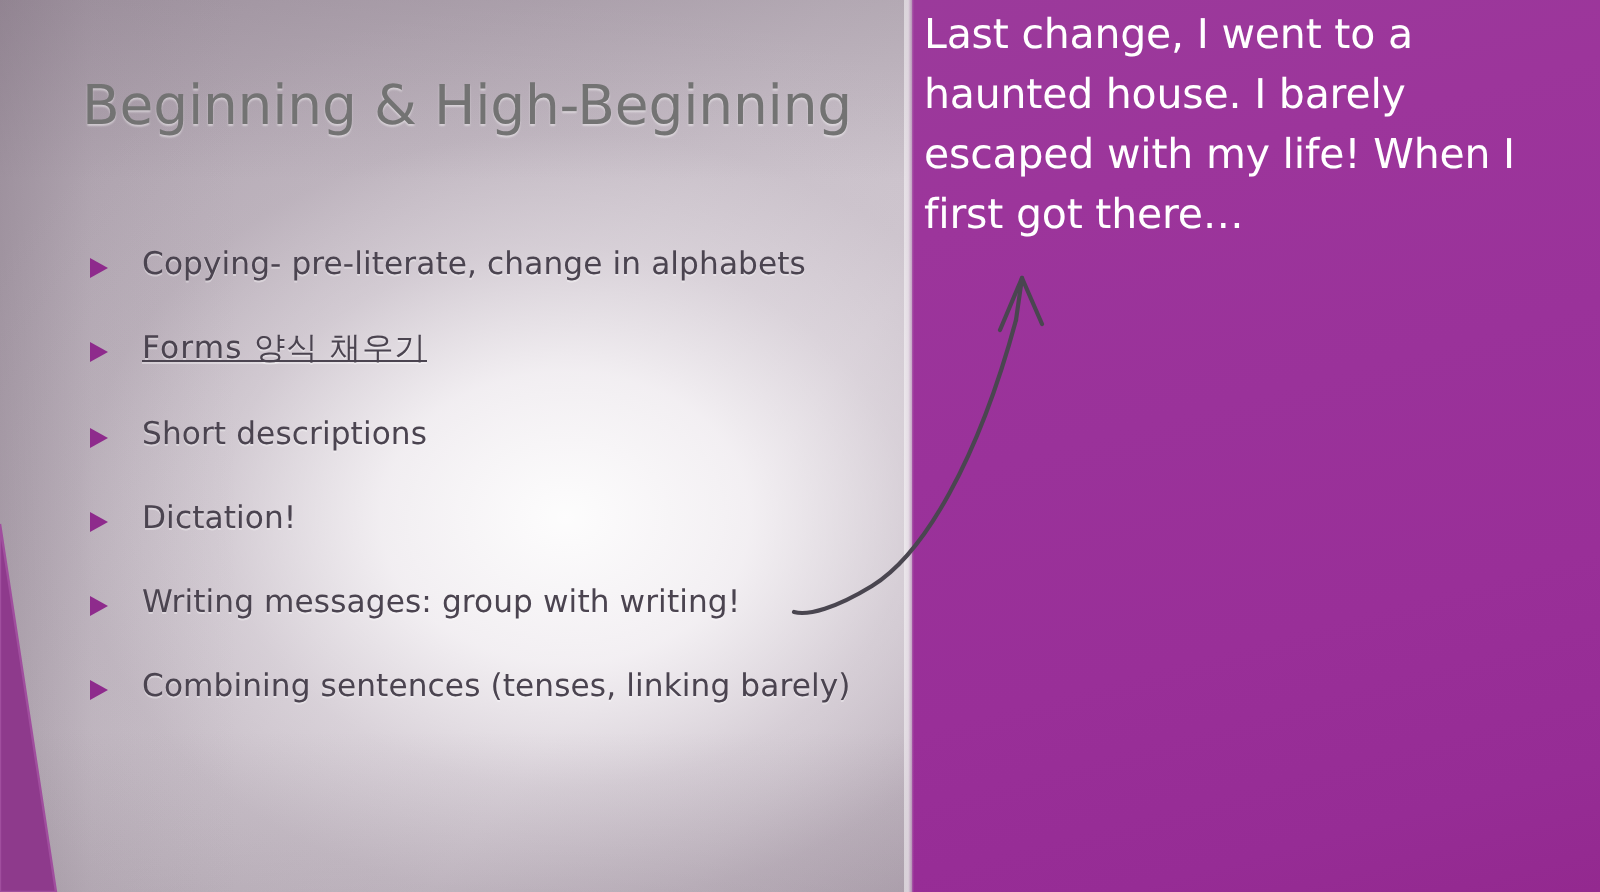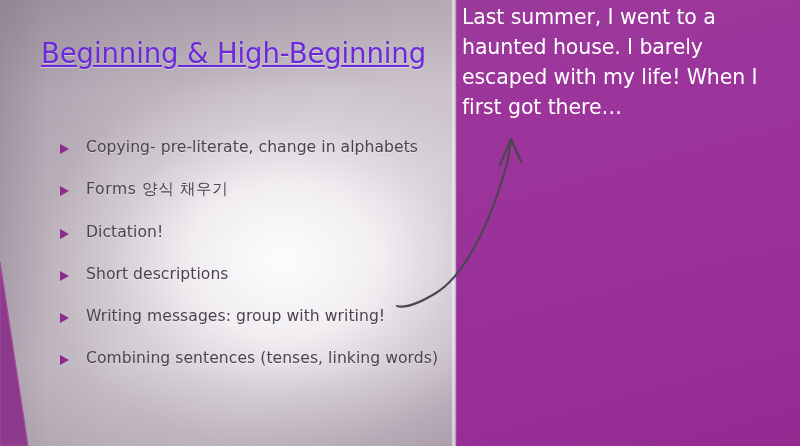--- a/index.html
+++ b/index.html
@@ -90,35 +90,34 @@
 
   
   .slide-title {
     position: absolute;
     left: 41px;
     top: 38px;
     width: 400px;
     font-size: 27.5px;
     font-weight: 400;
     letter-spacing: -0.1px;
-    color: #6d28d9;
+    color: #737373;
     line-height: 1.15;
     text-shadow: 0 1px 1px rgba(255,255,255,0.45);
     white-space: nowrap;
-    text-decoration: underline;
   }
 
   
   .bullet-list {
     position: absolute;
     left: 45px;
     top: 123px;
     width: 405px;
     list-style: none;
-    margin: 15px;
+    margin: 0;
     padding: 0;
   }
   .bullet-item {
     position: relative;
     display: flex;
     align-items: baseline;
     height: 42.3px;
     padding-left: 26px;
   }
   .bullet-marker {
@@ -135,20 +134,21 @@
     font-size: 15.6px;
     color: #4b4450;
     line-height: 1.2;
     letter-spacing: 0.05px;
     white-space: nowrap;
     text-shadow: 0 1px 0 rgba(255,255,255,0.35);
   }
   .ko {
     font-family: "DejaVu Sans", "Liberation Sans", sans-serif;
     letter-spacing: 0.6px;
+    text-decoration: underline;
   }
 
   
   .story-text {
     position: absolute;
     left: 462px;
     top: 2px;
     width: 320px;
     font-size: 20.5px;
     line-height: 1.47;
@@ -189,37 +189,37 @@
     <li class="bullet-item">
       <span class="bullet-marker"></span>
       <span class="bullet-text">Copying- pre-literate, change in alphabets</span>
     </li>
     <li class="bullet-item">
       <span class="bullet-marker"></span>
       <span class="bullet-text ko">Forms  양식 채우기</span>
     </li>
     <li class="bullet-item">
       <span class="bullet-marker"></span>
+      <span class="bullet-text">Short descriptions</span>
+    </li>
+    <li class="bullet-item">
+      <span class="bullet-marker"></span>
       <span class="bullet-text">Dictation!</span>
     </li>
     <li class="bullet-item">
       <span class="bullet-marker"></span>
-      <span class="bullet-text">Short descriptions</span>
-    </li>
-    <li class="bullet-item">
-      <span class="bullet-marker"></span>
       <span class="bullet-text">Writing messages: group with writing!</span>
     </li>
     <li class="bullet-item">
       <span class="bullet-marker"></span>
-      <span class="bullet-text">Combining sentences (tenses, linking words)</span>
+      <span class="bullet-text">Combining sentences (tenses, linking barely)</span>
     </li>
   </ul>
 
-  <div class="story-text">Last summer, I went to a haunted house. I barely escaped with my life! When I first got there…</div>
+  <div class="story-text">Last change, I went to a haunted house. I barely escaped with my life! When I first got there…</div>
 
   <svg class="arrow-svg" viewBox="0 0 800 446">
     <path d="M 397 306 C 404 308 418 304 436 293 C 462 277 489 230 508 160" fill="none" stroke="#4a4650" stroke-width="2.1" stroke-linecap="round"></path>
     <path d="M 511 139 L 500 165 M 511 139 L 521 162" fill="none" stroke="#4a4650" stroke-width="2.1" stroke-linecap="round" stroke-linejoin="round"></path>
     <path d="M 508 160 L 511 139" fill="none" stroke="#4a4650" stroke-width="2.1" stroke-linecap="round"></path>
   </svg>
 
 </div>
 
 </body></html>

